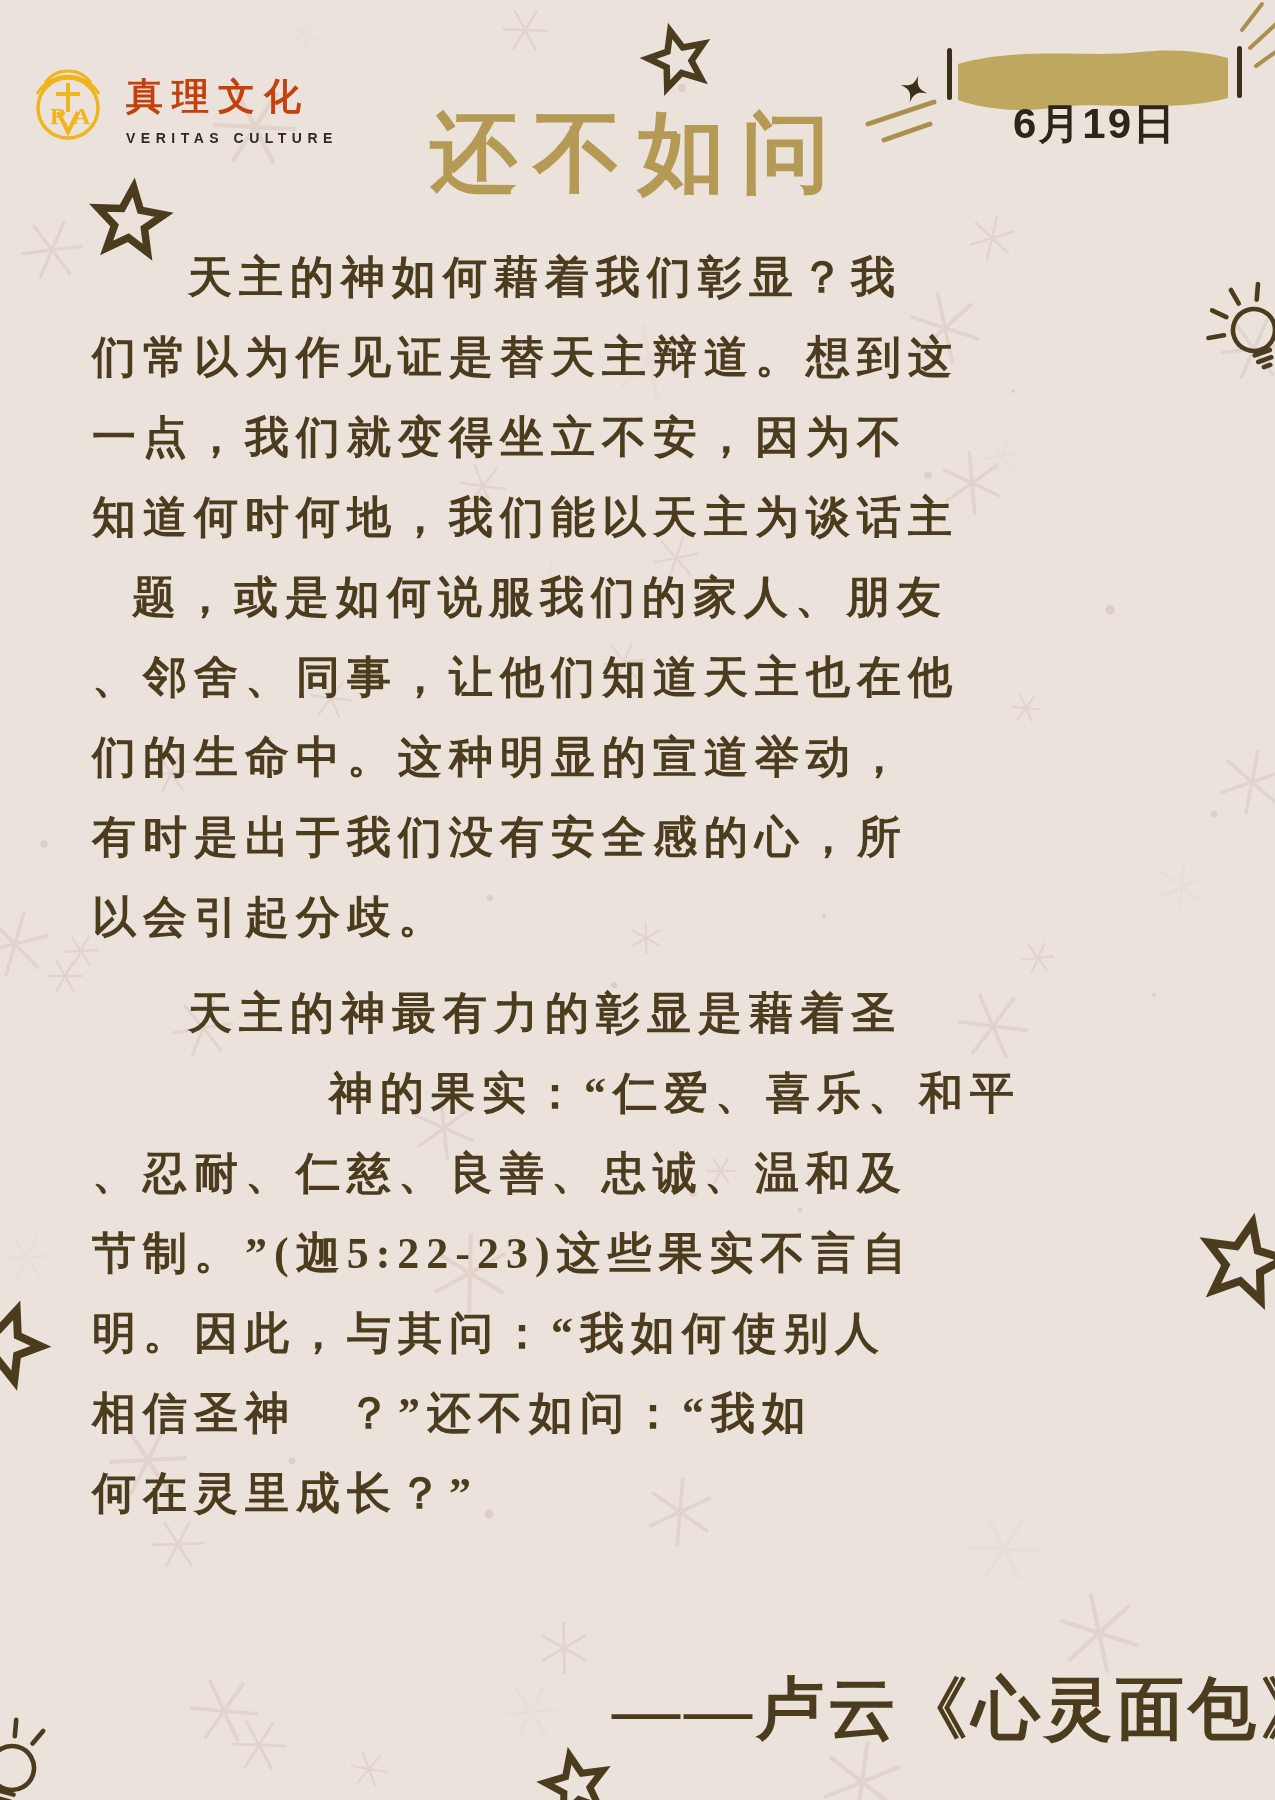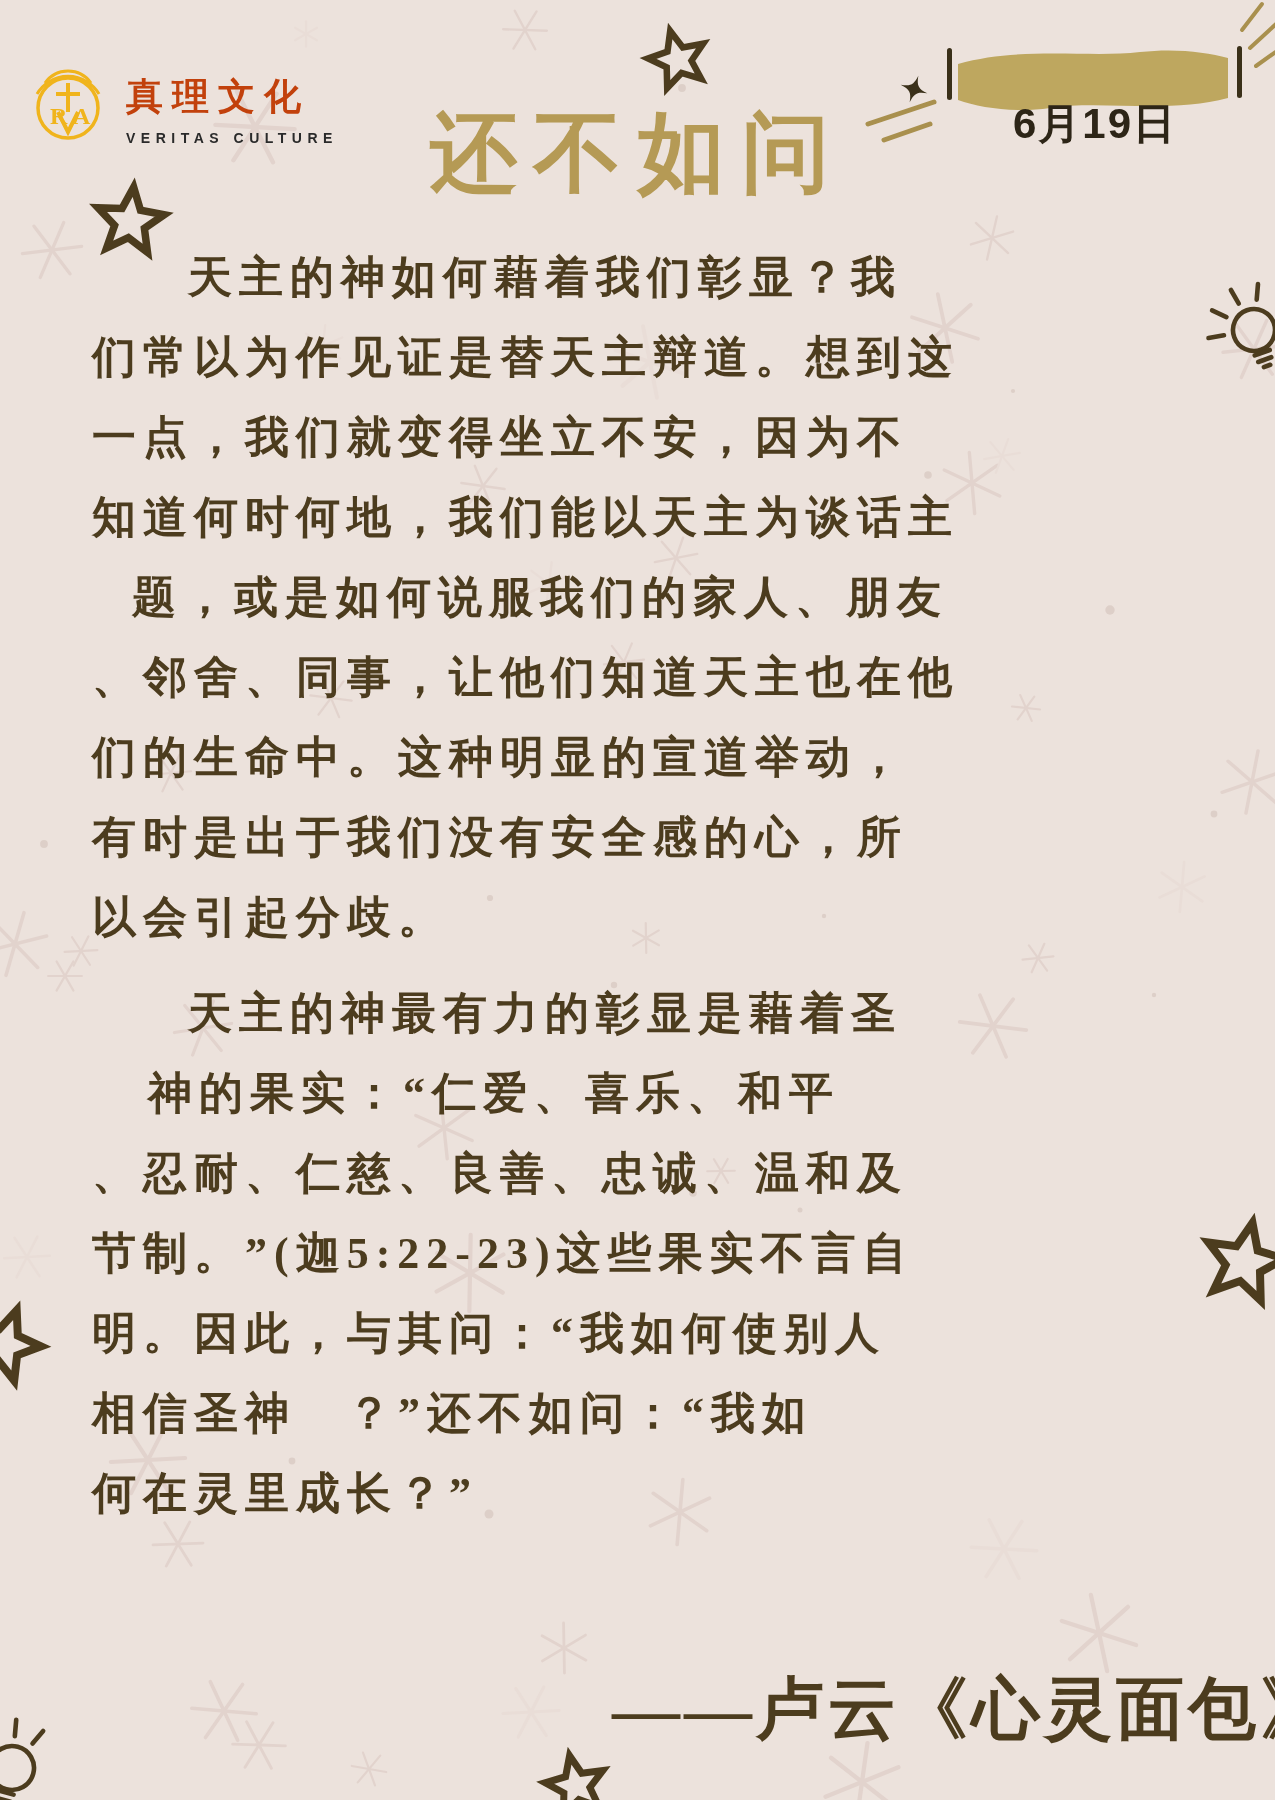--- a/index.html
+++ b/index.html
@@ -337,21 +337,21 @@
       <div class="line" style="padding-left: 96px;">天主的神如何藉着我们彰显？我</div>
       <div class="line" style="padding-left: 0px;">们常以为作见证是替天主辩道。想到这</div>
       <div class="line" style="padding-left: 0px;">一点，我们就变得坐立不安，因为不</div>
       <div class="line" style="padding-left: 0px;">知道何时何地，我们能以天主为谈话主</div>
       <div class="line" style="padding-left: 0px; margin-left: 40px;">题，或是如何说服我们的家人、朋友</div>
       <div class="line" style="padding-left: 0px;">、邻舍、同事，让他们知道天主也在他</div>
       <div class="line" style="padding-left: 0px;">们的生命中。这种明显的宣道举动，</div>
       <div class="line" style="padding-left: 0px;">有时是出于我们没有安全感的心，所</div>
       <div class="line" style="padding-left: 0px;">以会引起分歧。</div>
       <div class="line" style="padding-left: 96px; margin-top: 16px;">天主的神最有力的彰显是藉着圣</div>
-      <div class="line" style="padding-left: 56px;">神的果实：“仁爱、喜乐、和平</div>
+      <div class="line" style="padding-left: 56px; text-align: center;">神的果实：“仁爱、喜乐、和平</div>
       <div class="line" style="padding-left: 0px;">、忍耐、仁慈、良善、忠诚、温和及</div>
       <div class="line" style="padding-left: 0px;">节制。”(迦5:22-23)这些果实不言自</div>
       <div class="line" style="padding-left: 0px;">明。因此，与其问：“我如何使别人</div>
       <div class="line" style="padding-left: 0px;">相信圣神　？”还不如问：“我如</div>
       <div class="line" style="padding-left: 0px;">何在灵里成长？”</div>
     </main>
 
   <div class="attribution">——卢云《心灵面包》</div>
 
 </div>

